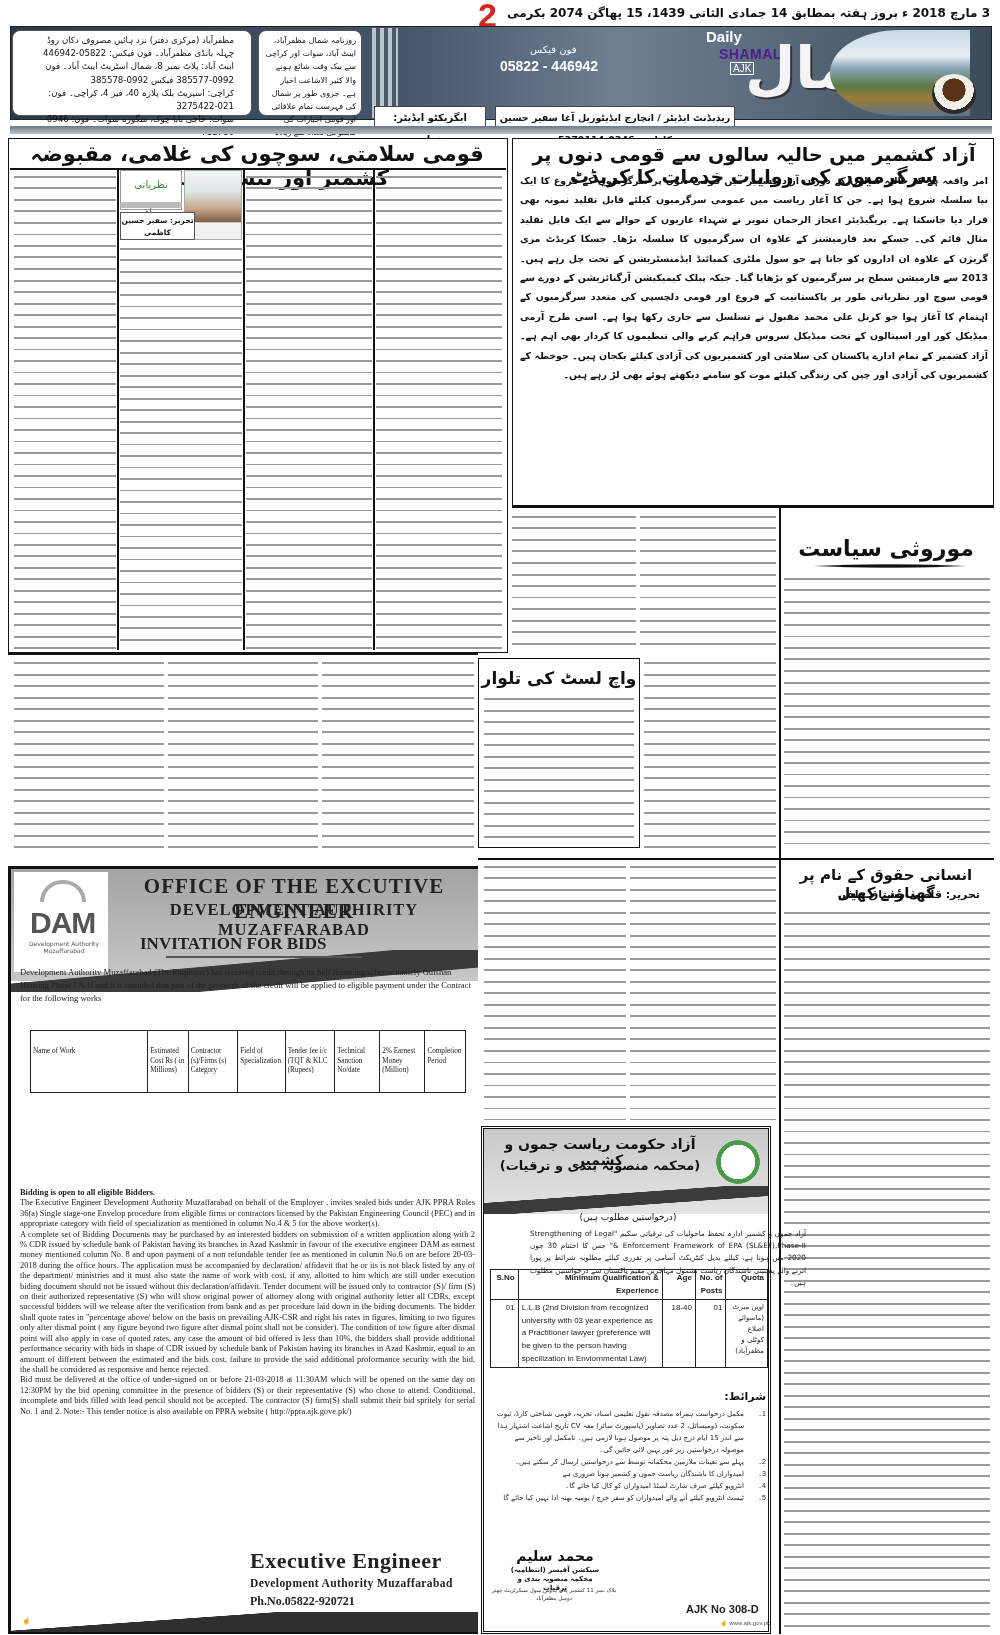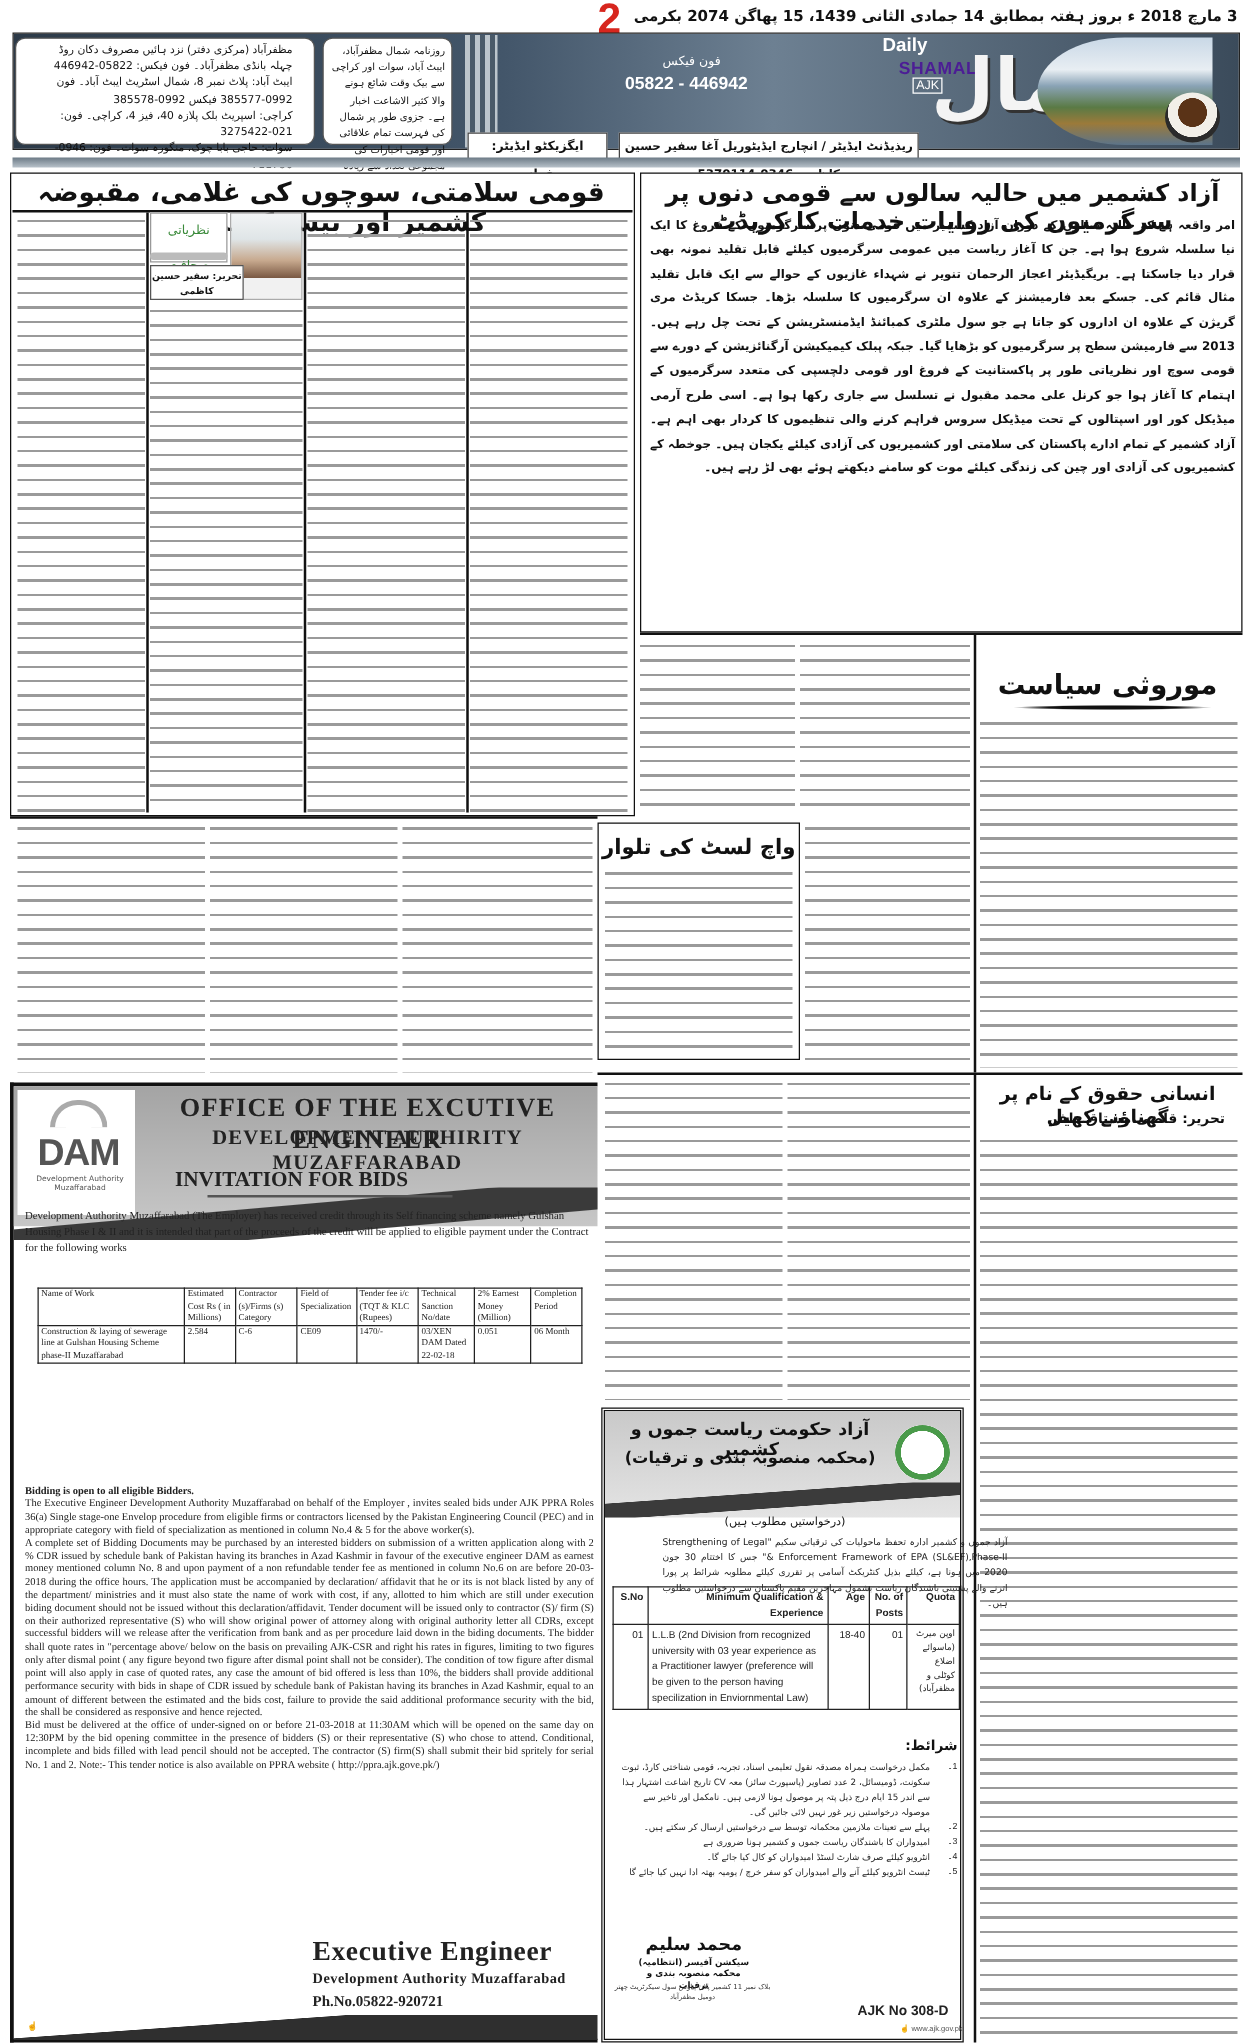--- a/index.html
+++ b/index.html
@@ -67,21 +67,21 @@
   #dam-logo-sun { left: 40px; top: 880px; width: 46px; height: 22px; border-radius: 46px 46px 0 0; border: 4px solid #aaa; border-bottom: none; }
   #dam-logo-text { left: 30px; top: 906px; font-family: "Liberation Sans", sans-serif; font-size: 30px; font-weight: 700; color: #555; letter-spacing: -1px; }
   #dam-logo-sub { left: 24px; top: 940px; width: 80px; font-size: 6px; color: #555; text-align: center; line-height: 7px; }
   #dam-title1 { left: 112px; top: 874px; width: 364px; font-family: "Liberation Serif", serif; font-weight: 700; font-size: 21px; color: #222; text-align: center; letter-spacing: 1px; }
   #dam-title2 { left: 112px; top: 900px; width: 364px; font-family: "Liberation Serif", serif; font-weight: 700; font-size: 16.5px; color: #222; text-align: center; letter-spacing: 1px; }
   #dam-swoosh { left: 11px; top: 950px; width: 467px; height: 42px; background: linear-gradient(175deg, transparent 0 40%, #3a3a3a 41% 70%, transparent 71%); }
   #dam-ifb { left: 140px; top: 934px; width: 230px; font-family: "Liberation Serif", serif; font-weight: 700; font-size: 17px; color: #222; text-align: left; }
   #dam-ifb-rule { left: 166px; top: 956px; width: 196px; height: 2px; background: #555; }
   #dam-intro { left: 20px; top: 966px; width: 455px; font-family: "Liberation Serif", serif; font-size: 8.6px; line-height: 13px; color: #222; }
   #dam-table { left: 30px; top: 1030px; width: 436px; border-collapse: collapse; font-family: "Liberation Serif", serif; font-size: 7.2px; color: #222; }
-  #dam-table td, #dam-table th { border: 1px solid #222; padding: 0 2px; vertical-align: top; text-align: left; font-weight: 400; line-height: 9.6px; }
+  #dam-table td, #dam-table th { border: 1px solid #222; padding: 16px 2px; vertical-align: top; text-align: left; font-weight: 400; line-height: 9.6px; }
   #dam-body { left: 20px; top: 1188px; width: 455px; font-family: "Liberation Serif", serif; font-size: 8.4px; line-height: 10.4px; color: #222; text-align: justify; }
   #dam-body b { font-weight: 700; }
   #dam-sig-title { left: 250px; top: 1548px; font-family: "Liberation Serif", serif; font-weight: 700; font-size: 22px; color: #222; letter-spacing: 0.5px; }
   #dam-sig-org { left: 250px; top: 1577px; font-family: "Liberation Serif", serif; font-weight: 700; font-size: 11.5px; color: #222; letter-spacing: 0.4px; }
   #dam-sig-phone { left: 250px; top: 1594px; font-family: "Liberation Serif", serif; font-weight: 700; font-size: 12px; color: #222; }
   #dam-footer { left: 11px; top: 1612px; width: 467px; height: 20px; background: linear-gradient(176deg, transparent 0 35%, #2f2f2f 36%); }
   #dam-url { left: 22px; top: 1617px; font-size: 7px; color: #fff; font-family: "Liberation Sans", sans-serif; }
 
   
   #ajk-ad { left: 481px; top: 1126px; width: 290px; height: 508px; border: 3px double #111; background: #fff; }
@@ -206,30 +206,20 @@
       <th style="width:9%">Estimated Cost Rs ( in Millions)</th>
       <th style="width:11%">Contractor (s)/Firms (s) Category</th>
       <th style="width:10%">Field of Specialization</th>
       <th style="width:11%">Tender fee i/c (TQT &amp; KLC (Rupees)</th>
       <th style="width:10%">Technical Sanction No/date</th>
       <th style="width:10%">2% Earnest Money (Million)</th>
       <th style="width:9%">Completion Period</th>
     </tr>
   </thead>
   <tbody>
-    <tr>
-      <td>Construction &amp; laying of sewerage line at Gulshan Housing Scheme phase-II Muzaffarabad</td>
-      <td>2.584</td>
-      <td>C-6</td>
-      <td>CE09</td>
-      <td>1470/-</td>
-      <td>03/XEN DAM Dated 22-02-18</td>
-      <td>0.051</td>
-      <td>06 Month</td>
-    </tr>
   </tbody>
 </table>
 
 <div class="abs" id="dam-body">
   <b>Bidding is open to all eligible Bidders.</b>
   <div>The Executive Engineer Development Authority Muzaffarabad on behalf of the Employer , invites sealed bids under AJK PPRA Roles 36(a) Single stage-one Envelop procedure from eligible firms or contractors licensed by the Pakistan Engineering Council (PEC) and in appropriate category with field of specialization as mentioned in column No.4 &amp; 5 for the above worker(s).</div>
   <div>A complete set of Bidding Documents may be purchased by an interested bidders on submission of a written application along with 2 % CDR issued by schedule bank of Pakistan having its branches in Azad Kashmir in favour of the executive engineer DAM as earnest money mentioned column No. 8 and upon payment of a non refundable tender fee as mentioned in column No.6 on are before 20-03-2018 during the office hours. The application must be accompanied by declaration/ affidavit that he or its is not black listed by any of the department/ ministries and it must also state the name of work with cost, if any, allotted to him which are still under execution biding document should not be issued without this declaration/affidavit. Tender document will be issued only to contractor (S)/ firm (S) on their authorized representative (S) who will show original power of attorney along with original authority letter all CDRs, except successful bidders will we release after the verification from bank and as per procedure laid down in the biding documents. The bidder shall quote rates in "percentage above/ below on the basis on prevailing AJK-CSR and right his rates in figures, limiting to two figures only after dismal point ( any figure beyond two figure after dismal point shall not be consider). The condition of tow figure after dismal point will also apply in case of quoted rates, any case the amount of bid offered is less than 10%, the bidders shall provide additional performance security with bids in shape of CDR issued by schedule bank of Pakistan having its branches in Azad Kashmir, equal to an amount of different between the estimated and the bids cost, failure to provide the said additional proformance security with the bid, the shall be considered as responsive and hence rejected.</div>
   <div>Bid must be delivered at the office of under-signed on or before 21-03-2018 at 11:30AM which will be opened on the same day on 12:30PM by the bid opening committee in the presence of bidders (S) or their representative (S) who chose to attend. Conditional, incomplete and bids filled with lead pencil should not be accepted. The contractor (S) firm(S) shall submit their bid spritely for serial No. 1 and 2. Note:- This tender notice is also available on PPRA website ( http://ppra.ajk.gove.pk/)</div>
 </div>
 <div class="abs" id="dam-sig-title">Executive Engineer</div>

